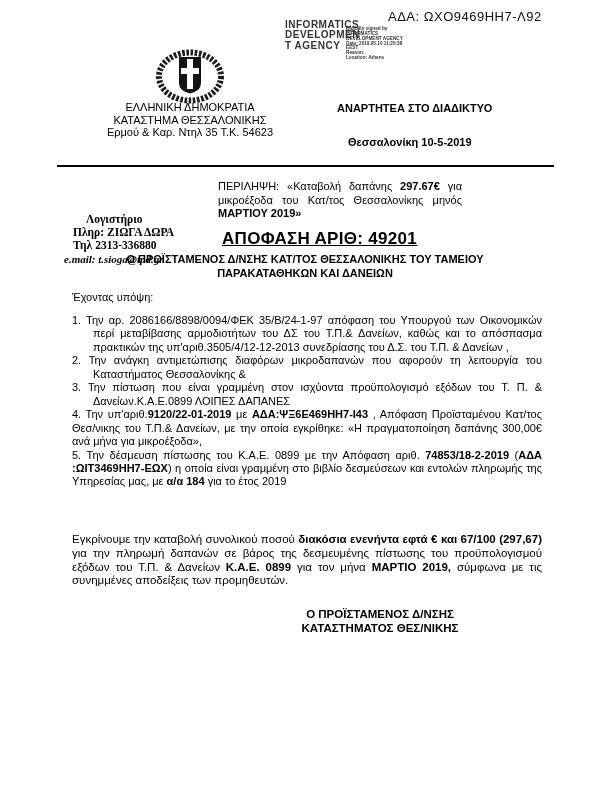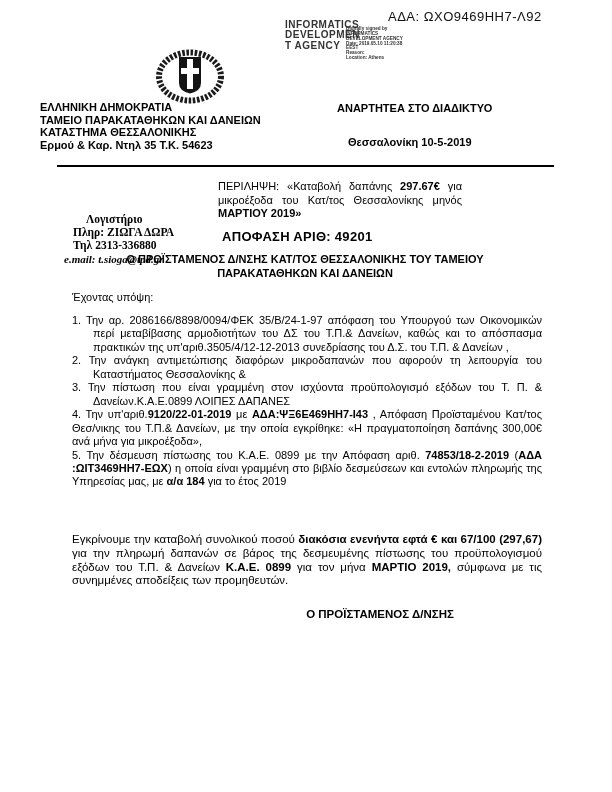--- a/index.html
+++ b/index.html
@@ -18,21 +18,21 @@
   .stamp-details {
     position:absolute; left:61px; top:6px; width:210px;
     transform:scale(0.5); transform-origin:0 0;
     font-size:9.4px; line-height:9.6px; font-weight:bold; color:#333;
   }
   
   .emblem { position:absolute; left:152px; top:49px; }
   
   .org-block {
     position:absolute; left:40px; top:101px; width:300px;
-    text-align:left; font-weight:bold; font-size:11px; line-height:12.6px;
+    text-align:center; font-weight:normal; font-size:11px; line-height:12.6px;
   }
   .web-note { position:absolute; left:337px; top:102px; font-weight:bold; font-size:11px; }
   .place-date { position:absolute; left:348px; top:136px; font-weight:bold; font-size:11px; }
   .header-rule { position:absolute; left:57px; top:165px; width:497px;
     border:0; border-top:2px solid #000; margin:0; }
   
   .contact {
     position:absolute; left:64px; top:179px;
     font-family:"Liberation Serif", serif; font-weight:bold;
     font-size:11.5px; line-height:13.2px;margin-top:34px;
@@ -40,21 +40,21 @@
   .contact .l1 { padding-left:22px; }
   .contact .l2, .contact .l3 { padding-left:9px; }
   .contact .l4 { font-style:italic; font-size:11px; }
   
   .summary {
     position:absolute; left:218px; top:180px; width:244px;
     font-size:11px; line-height:13.5px; text-align:justify;
   }
   .decision-no {
     position:absolute; left:222px; top:229px;
-    font-size:13px; font-weight:bold; 
+    font-size:17px; font-weight:bold; text-decoration:underline;
     letter-spacing:0.3px;
   }
   .authority {
     position:absolute; left:85px; top:253px; width:440px;
     text-align:center; font-weight:bold; font-size:11px; line-height:13.6px;
   }
   .having { position:absolute; left:72px; top:291px; font-size:11px; }
   
   .considerations {
     position:absolute; left:72px; top:314px; width:470px;
@@ -104,21 +104,20 @@
     <svg width="76" height="55" viewBox="0 0 76 55" aria-hidden="true">
       <ellipse cx="38" cy="27.5" rx="31" ry="24" fill="none" stroke="#1c1c1c" stroke-width="6" stroke-dasharray="2.6 1.6"></ellipse>
       <path d="M27,8 h22 v26 q0,8 -11,10.5 q-11,-2.5 -11,-10.5 z" fill="#141414"></path>
       <rect x="35" y="10" width="6" height="30" fill="#ffffff"></rect>
       <rect x="29" y="19" width="18" height="6" fill="#ffffff"></rect>
     </svg>
   </div>
 
   <div class="org-block">
     <div>ΕΛΛΗΝΙΚΗ ΔΗΜΟΚΡΑΤΙΑ</div>
-    <div>ΤΑΜΕΙΟ ΠΑΡΑΚΑΤΑΘΗΚΩΝ ΚΑΙ ΔΑΝΕΙΩΝ</div>
     <div>ΚΑΤΑΣΤΗΜΑ ΘΕΣΣΑΛΟΝΙΚΗΣ</div>
     <div>Ερμού &amp; Καρ. Ντηλ 35  Τ.Κ. 54623</div>
   </div>
 
   <div class="web-note">ΑΝΑΡΤΗΤΕΑ ΣΤΟ ΔΙΑΔΙΚΤΥΟ</div>
   <div class="place-date">Θεσσαλονίκη  10-5-2019</div>
 
   <hr class="header-rule">
 
   <div class="contact">
@@ -142,15 +141,16 @@
     <div class="citem hang"><span>3. Την πίστωση που είναι γραμμένη στον ισχύοντα προϋπολογισμό εξόδων του Τ. Π. &amp; Δανείων.Κ.Α.Ε.0899 ΛΟΙΠΕΣ ΔΑΠΑΝΕΣ</span></div>
     <div class="citem"><span>4. Την υπ'αριθ.</span><span class="seg-b">9120/22-01-2019</span><span> με </span><span class="seg-b">ΑΔΑ:ΨΞ6Ε469ΗΗ7-Ι43</span><span> , Απόφαση Προϊσταμένου Κατ/τος Θεσ/νικης του Τ.Π.&amp;  Δανείων, με την οποία εγκρίθηκε: «Η πραγματοποίηση δαπάνης 300,00€ ανά μήνα για μικροέξοδα»,</span></div>
     <div class="citem"><span>5. Την δέσμευση πίστωσης του Κ.Α.Ε. 0899 με την  Απόφαση αριθ. </span><span class="seg-b">74853/18-2-2019</span><span> (</span><span class="seg-b">ΑΔΑ :ΩΙΤ3469ΗΗ7-ΕΩΧ</span><span>) η οποία είναι γραμμένη στο βιβλίο δεσμεύσεων και εντολών πληρωμής της Υπηρεσίας μας, με </span><span class="seg-b">α/α 184</span><span>  για το έτος 2019</span></div>
   </div>
 
 
   <div class="decision-body"><span>Εγκρίνουμε την καταβολή συνολικού ποσού </span><span class="seg-b">διακόσια ενενήντα εφτά  € και 67/100 (297,67)</span><span> για την πληρωμή δαπανών σε βάρος της δεσμευμένης πίστωσης του προϋπολογισμού εξόδων του Τ.Π. &amp; Δανείων  </span><span class="seg-b">Κ.Α.Ε. 0899</span><span>  για τον μήνα </span><span class="seg-b">ΜΑΡΤΙΟ 2019,</span><span> σύμφωνα με τις συνημμένες αποδείξεις των προμηθευτών.</span></div>
 
   <div class="sig-block">
     <div>Ο ΠΡΟΪΣΤΑΜΕΝΟΣ Δ/ΝΣΗΣ</div>
+    <div>ΚΑΤΑΣΤΗΜΑΤΟΣ ΘΕΣ/ΝΙΚΗΣ</div>
   </div>
 
 </div>
 
 </body></html>

